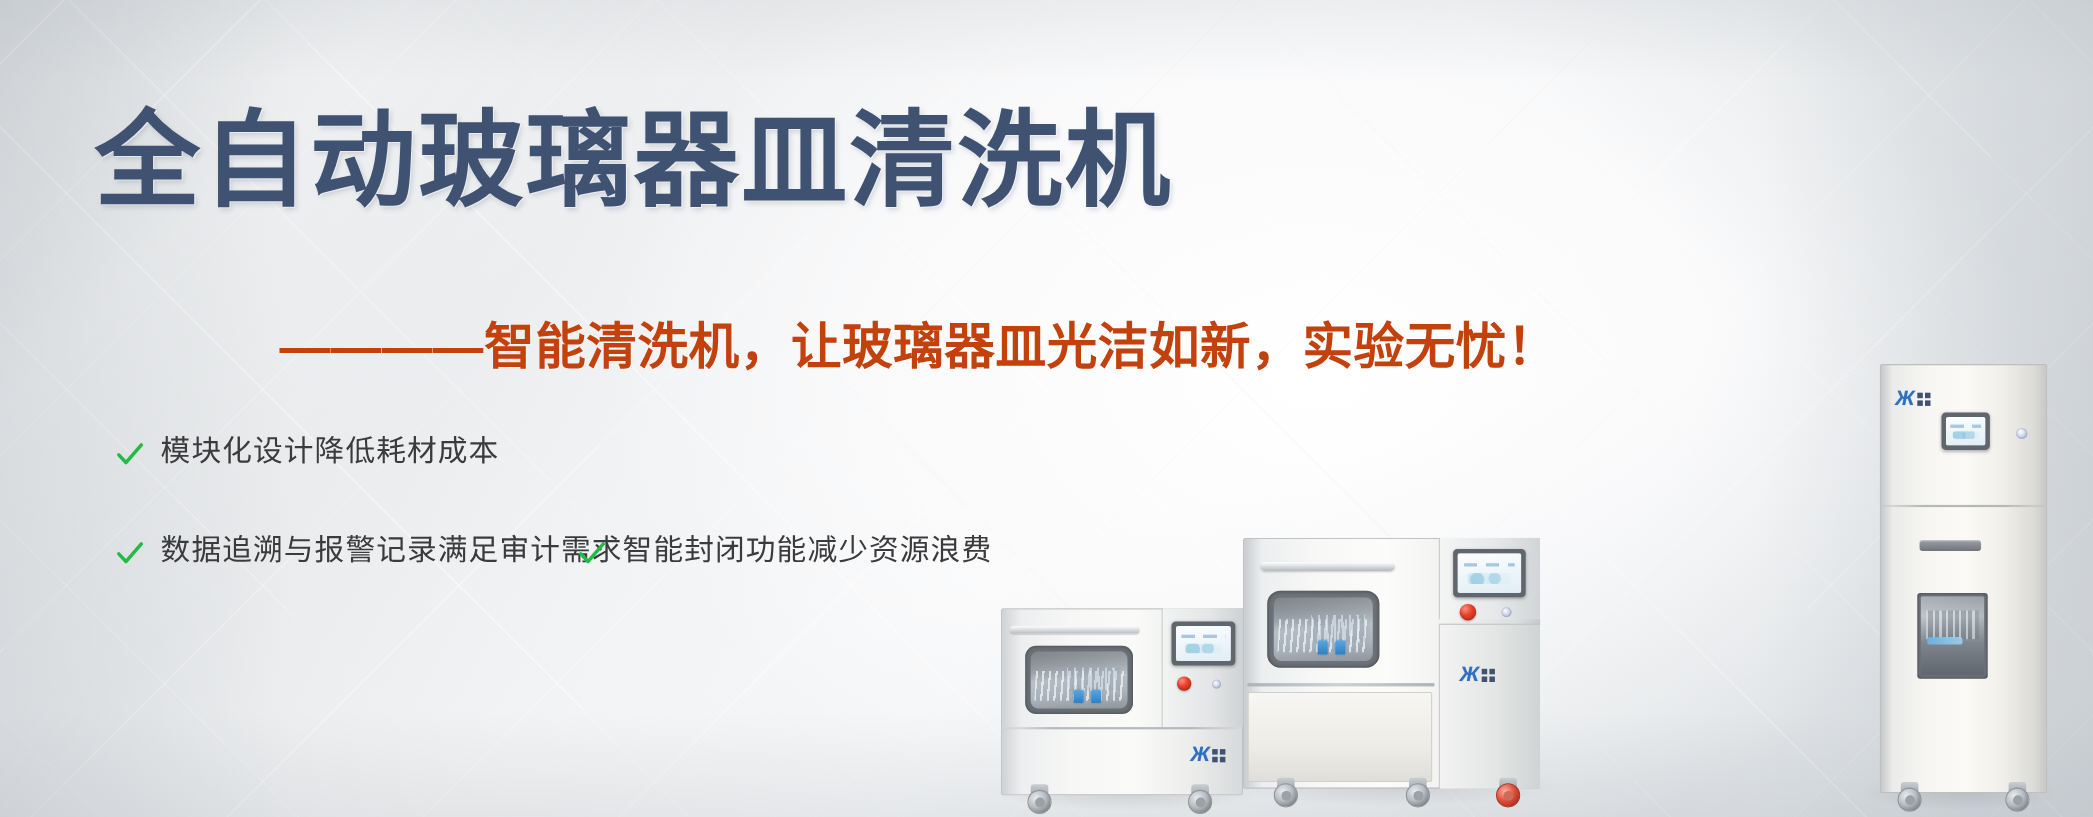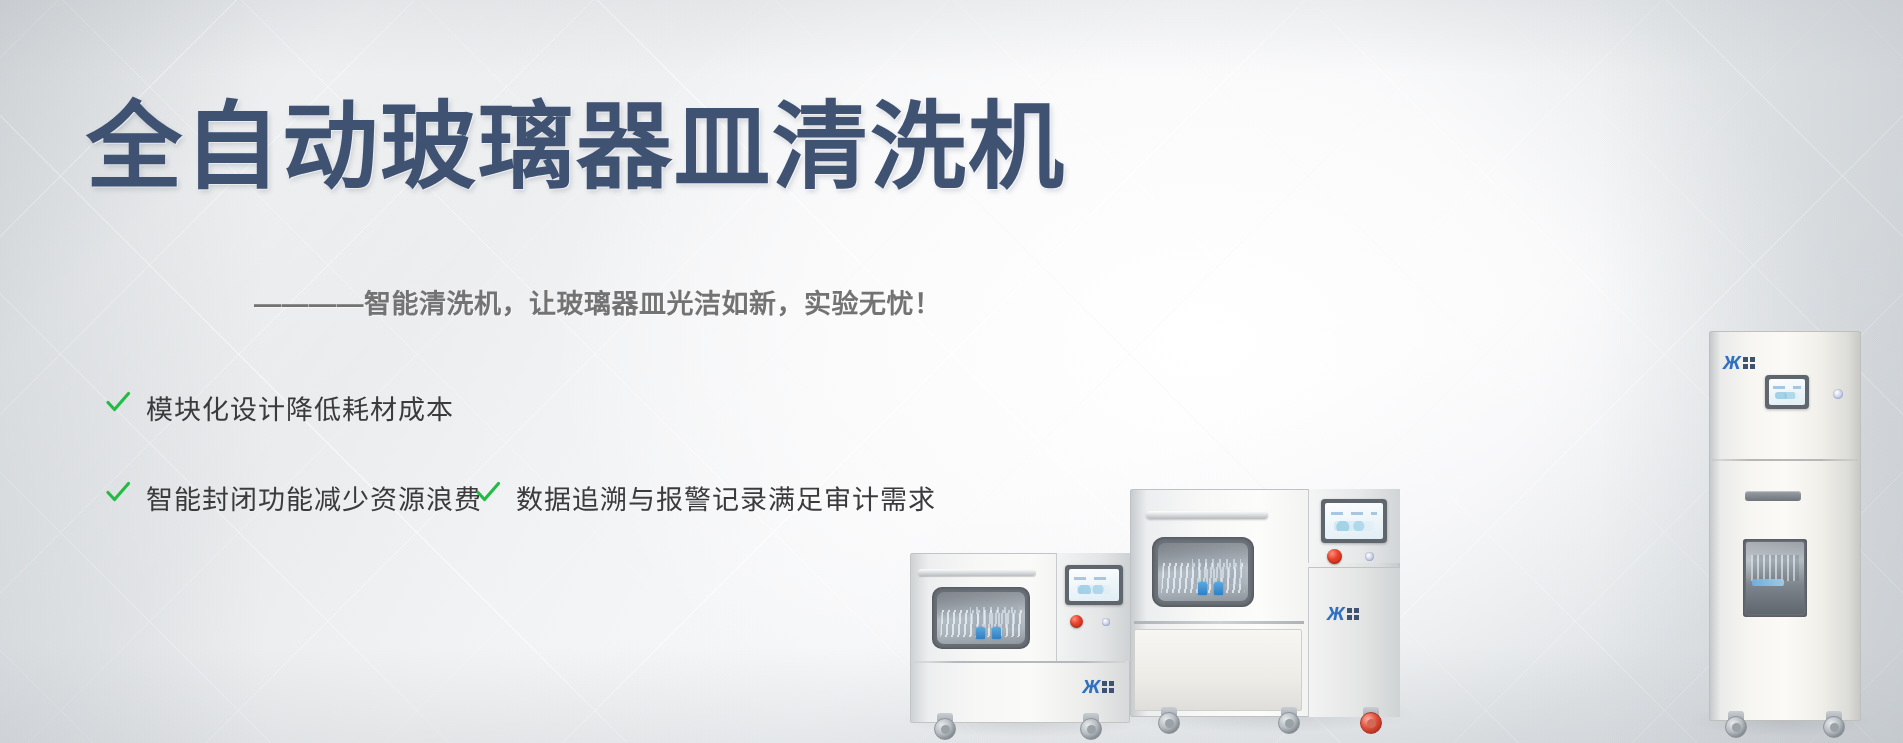--- a/index.html
+++ b/index.html
@@ -71,44 +71,44 @@
     white-space: nowrap;
     text-shadow:
       1px 1px 0 rgba(255,255,255,0.55),
       2px 3px 5px rgba(70,85,110,0.20);
   }
 
   .subhead {
     position: absolute;
     left: 254px;
     top: 288px;
-    font-size: 27px;
+    font-size: 46px;
     line-height: 1.2;
     font-weight: 700;
     letter-spacing: 0.5px;
-    color: #737373;
+    color: #c2410c;
     white-space: nowrap;
     text-shadow: 1px 1px 0 rgba(255,255,255,0.5);
   }
 
   .features {
     position: absolute;
     left: 104px;
     top: 378px;
     width: 870px;
   }
   .feature-row {
     display: flex;
     align-items: center;
     height: 58px;
     margin-bottom: 32px;
   }
   .feature-item {
     display: flex;
-    align-items: flex-start;
+    align-items: flex-end;
     white-space: nowrap;
   }
   .feature-item.col-1 { width: 370px; }
   .feature-item.col-2 { width: 420px; }
 
   .check-icon {
     flex: 0 0 auto;
     width: 28px;
     height: 28px;
     margin-right: 14px;
@@ -435,35 +435,35 @@
           <span class="check-icon">
             <svg viewBox="0 0 28 28" aria-hidden="true">
               <path d="M4 14.5 L10.5 21.5 L24.5 5.5" fill="none" stroke="#22bb44" stroke-width="3.2" stroke-linecap="round" stroke-linejoin="round"></path>
             </svg>
           </span>
           <span class="feature-label">模块化设计降低耗材成本</span>
         </div>
       </div>
 
       <div class="feature-row">
+        <div class="feature-item col-2">
+          <span class="check-icon">
+            <svg viewBox="0 0 28 28" aria-hidden="true">
+              <path d="M4 14.5 L10.5 21.5 L24.5 5.5" fill="none" stroke="#22bb44" stroke-width="3.2" stroke-linecap="round" stroke-linejoin="round"></path>
+            </svg>
+          </span>
+          <span class="feature-label">数据追溯与报警记录满足审计需求</span>
+        </div>
         <div class="feature-item col-1">
           <span class="check-icon">
             <svg viewBox="0 0 28 28" aria-hidden="true">
               <path d="M4 14.5 L10.5 21.5 L24.5 5.5" fill="none" stroke="#22bb44" stroke-width="3.2" stroke-linecap="round" stroke-linejoin="round"></path>
             </svg>
           </span>
           <span class="feature-label">智能封闭功能减少资源浪费</span>
-        </div>
-        <div class="feature-item col-2">
-          <span class="check-icon">
-            <svg viewBox="0 0 28 28" aria-hidden="true">
-              <path d="M4 14.5 L10.5 21.5 L24.5 5.5" fill="none" stroke="#22bb44" stroke-width="3.2" stroke-linecap="round" stroke-linejoin="round"></path>
-            </svg>
-          </span>
-          <span class="feature-label">数据追溯与报警记录满足审计需求</span>
         </div>
       </div>
 
     </div>
   </div>
 
   <div class="machines">
 
     <div class="shadow-blob" style="left:20px; bottom:6px; width:250px; height:34px;"></div>
     <div class="shadow-blob" style="left:238px; bottom:10px; width:300px; height:38px;"></div>

